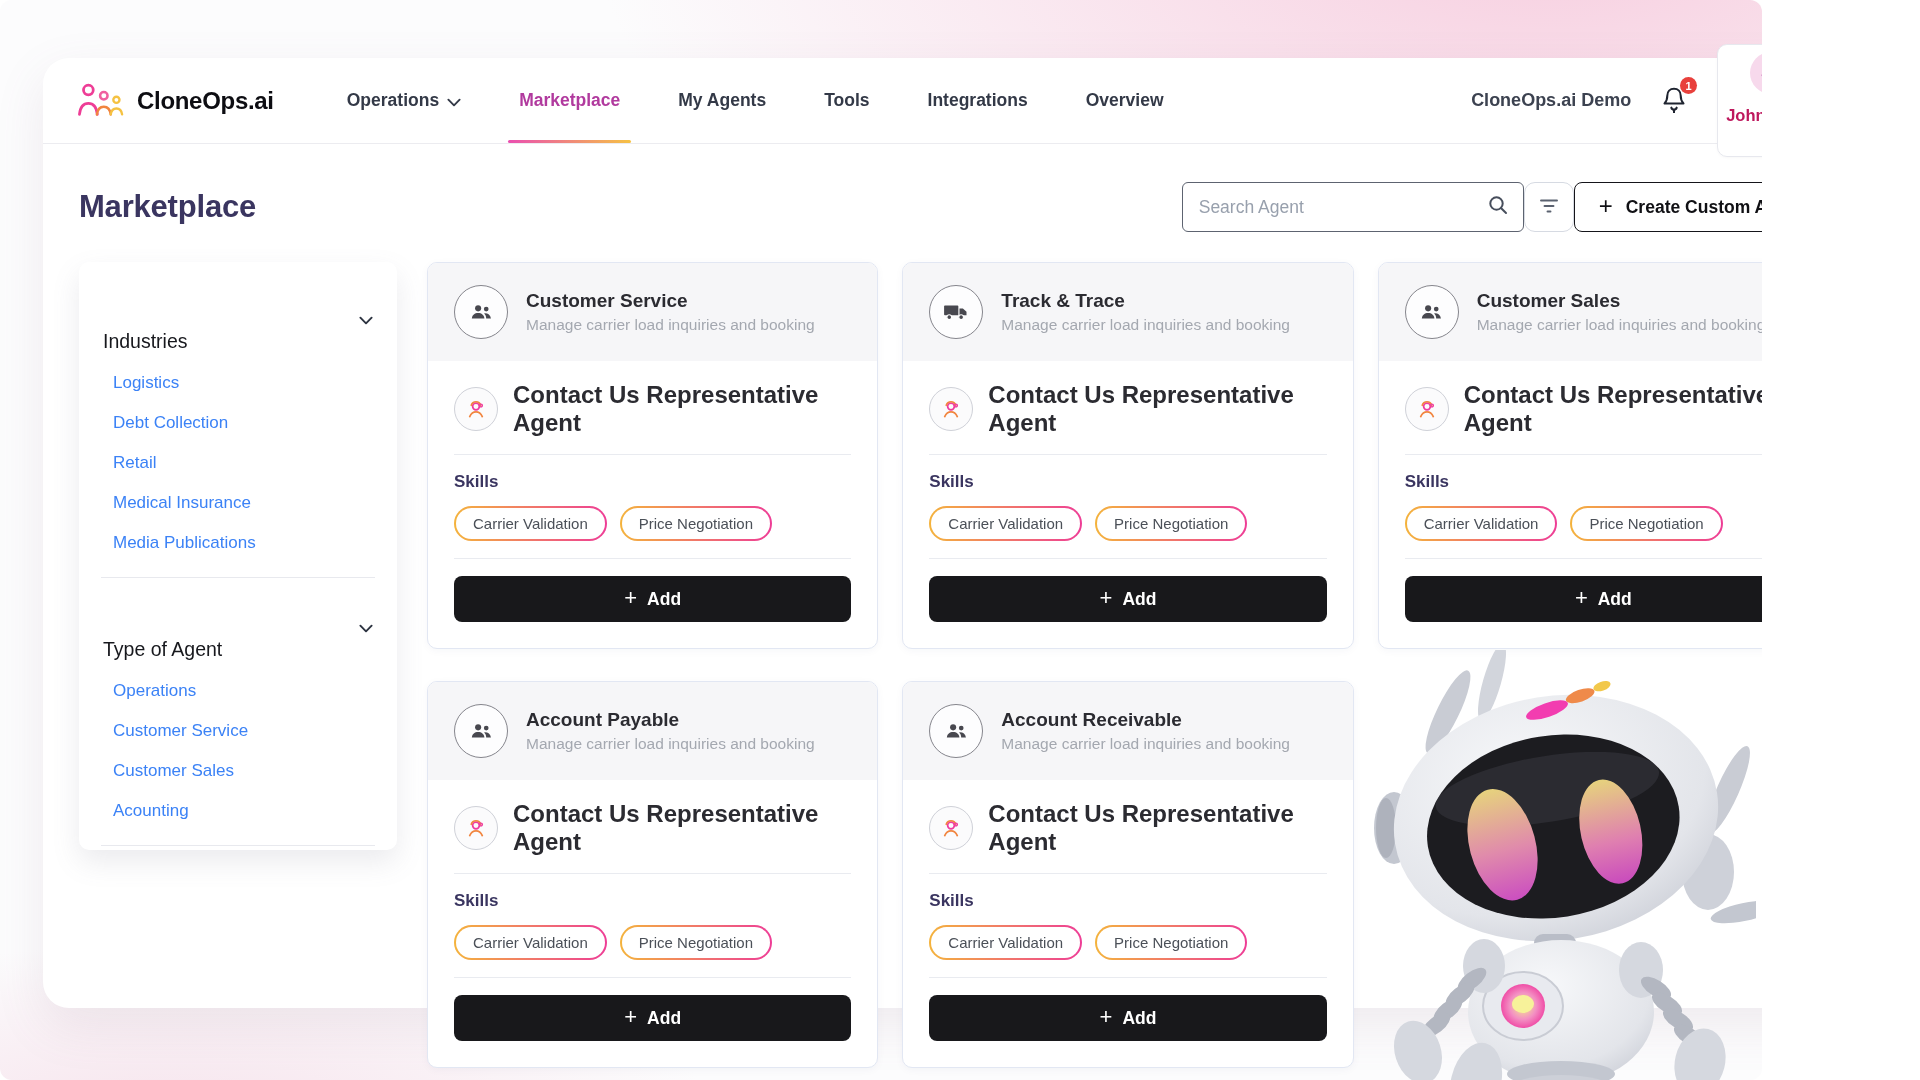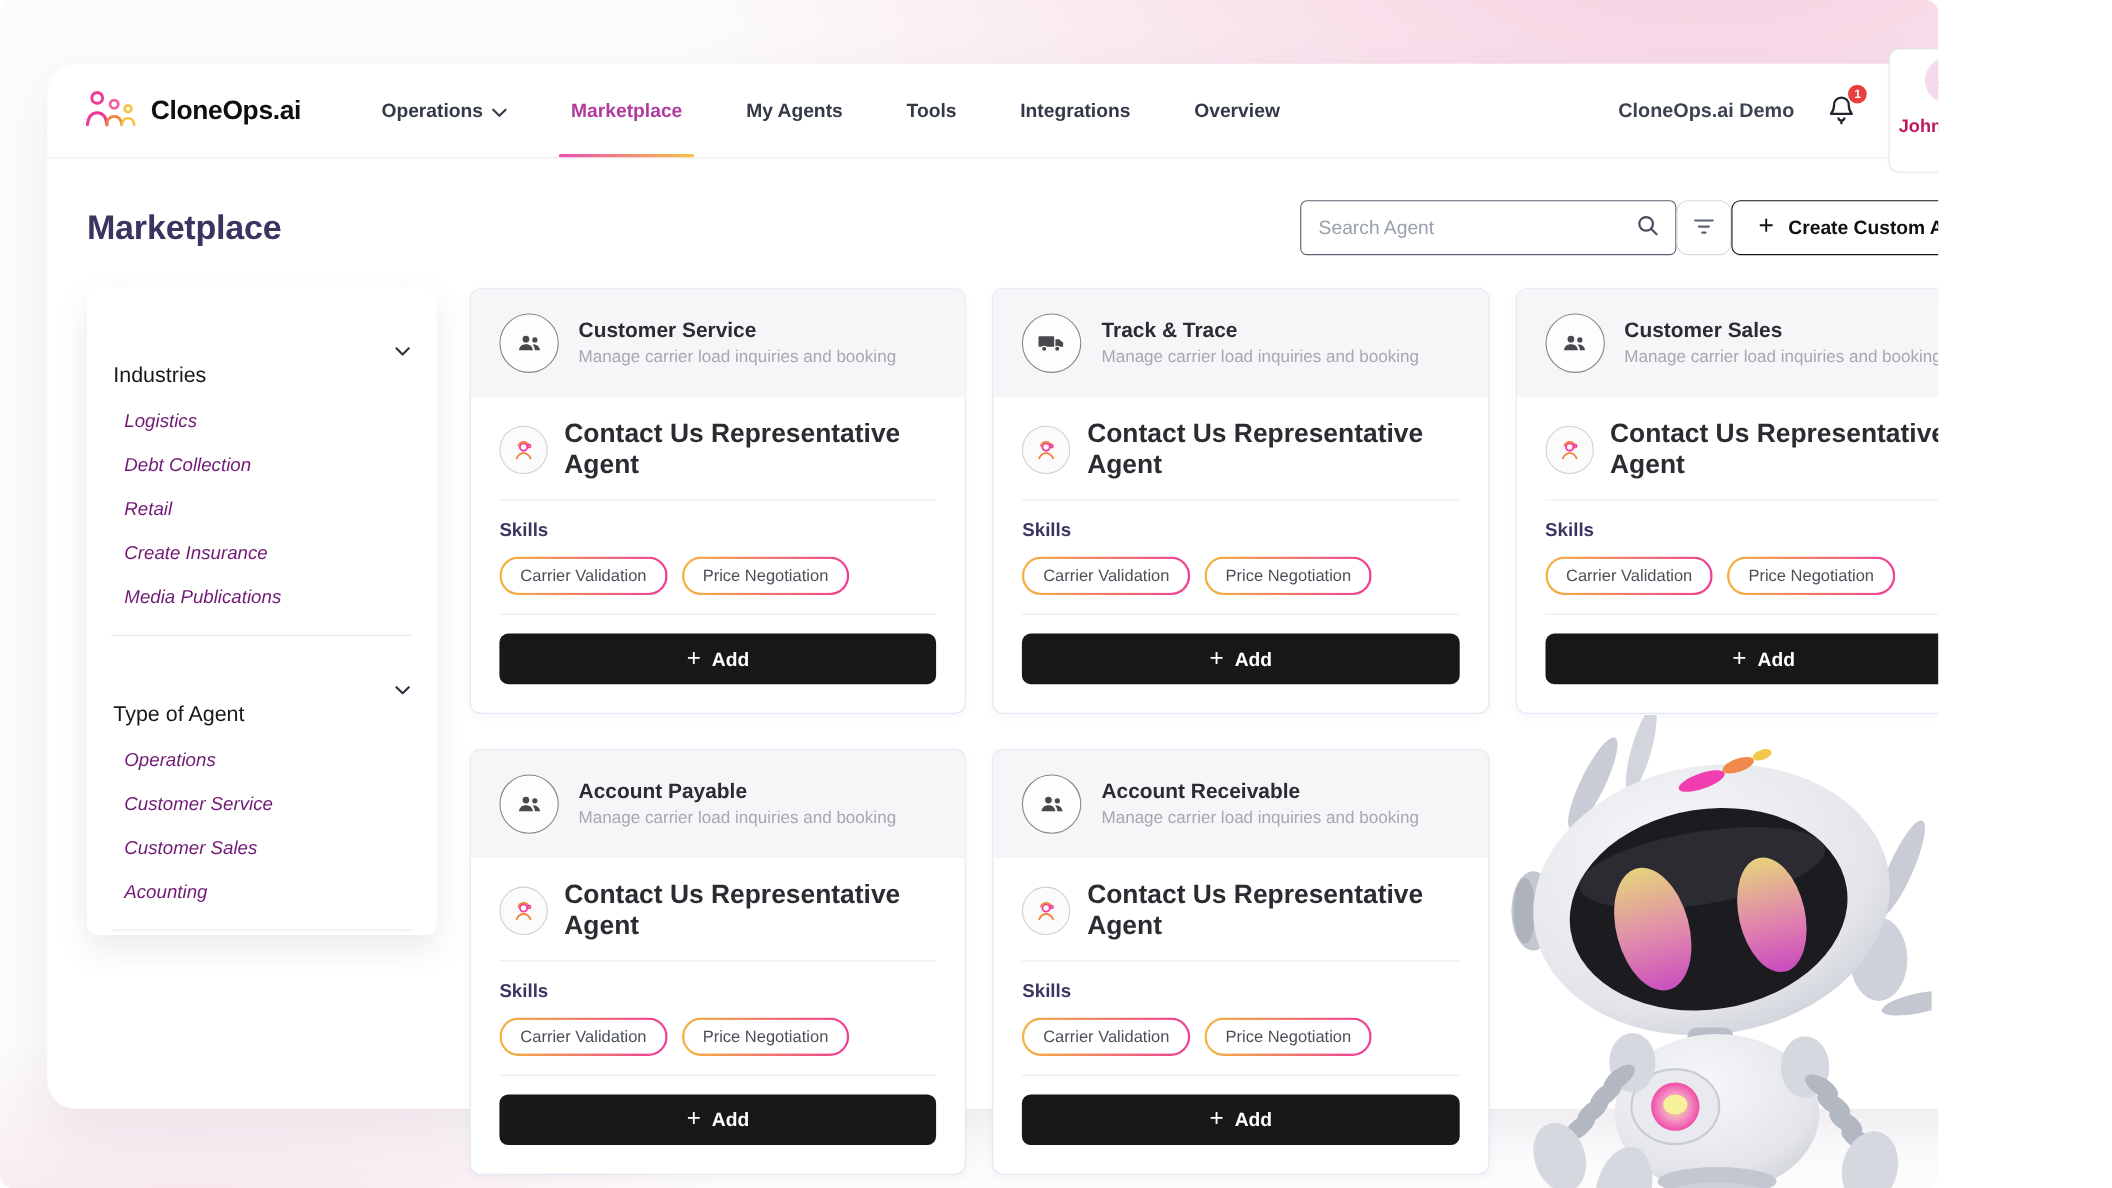--- a/index.html
+++ b/index.html
@@ -78,21 +78,21 @@
 
   .sidebar { width:318px; flex-shrink:0; background:#fff; border-radius:10px; box-shadow:0 12px 28px rgba(110,110,135,.14); height:fit-content; }
   .filter-head { display:flex; align-items:center; justify-content:space-between; padding:16px 22px; border-bottom:1px solid #e8e9ee; }
   .filter-title { font-size:16.5px; font-weight:700; color:#23252c; }
   .clear-filters { font-size:15.5px; color:#9aa0ab; cursor:pointer; background:none; border:none; font-family:inherit; }
   .filter-body { padding:8px 22px 4px; }
   .section-head { display:flex; align-items:center; justify-content:space-between; padding:16px 2px 8px; cursor:pointer; }
   .section-label { font-size:19.5px; font-weight:500; color:#17181d;margin-top:44px; }
   .section-head .chev { color:#2c3340; }
   .section-items { list-style:none; padding:2px 0 10px 12px; }
-  .section-items li { font-size:17px; color:#701a75; padding:10px 0; cursor:pointer;font-style:italic; }
+  .section-items li { font-size:17px; color:#3b82f6; padding:10px 0; cursor:pointer; }
   .section-divider { border:none; border-top:1px solid #e8e9ee; margin:4px 0 0; }
 
   
   .cards-grid { flex:1; display:grid; grid-template-columns:repeat(3,1fr); gap:32px 24px; align-content:start; }
   .card {
     background:#fff; border:1px solid #e2e7f3; border-radius:10px; overflow:hidden;
     box-shadow:0 2px 8px rgba(30,40,90,.04);
   }
   .card-head { display:flex; align-items:center; gap:18px; background:#f6f6f8; padding:22px 26px; min-height:96px; }
   .circle-icon {
@@ -228,21 +228,21 @@
             <div class="section-head">
               <span class="section-label">Industries</span>
               <span class="chev"><svg width="14" height="9" viewBox="0 0 12 8" fill="none">
                   <path d="M1 1.5 6 6.5 11 1.5" stroke="currentColor" stroke-width="1.7" stroke-linecap="round" stroke-linejoin="round"></path>
                 </svg></span>
             </div>
             <ul class="section-items">
               <li>Logistics</li>
               <li>Debt Collection</li>
               <li>Retail</li>
-              <li>Create Insurance</li>
+              <li>Medical Insurance</li>
               <li>Media Publications</li>
             </ul>
             <hr class="section-divider">
             <div class="section-head">
               <span class="section-label">Type of Agent</span>
               <span class="chev"><svg width="14" height="9" viewBox="0 0 12 8" fill="none">
                   <path d="M1 1.5 6 6.5 11 1.5" stroke="currentColor" stroke-width="1.7" stroke-linecap="round" stroke-linejoin="round"></path>
                 </svg></span>
             </div>
             <ul class="section-items">

